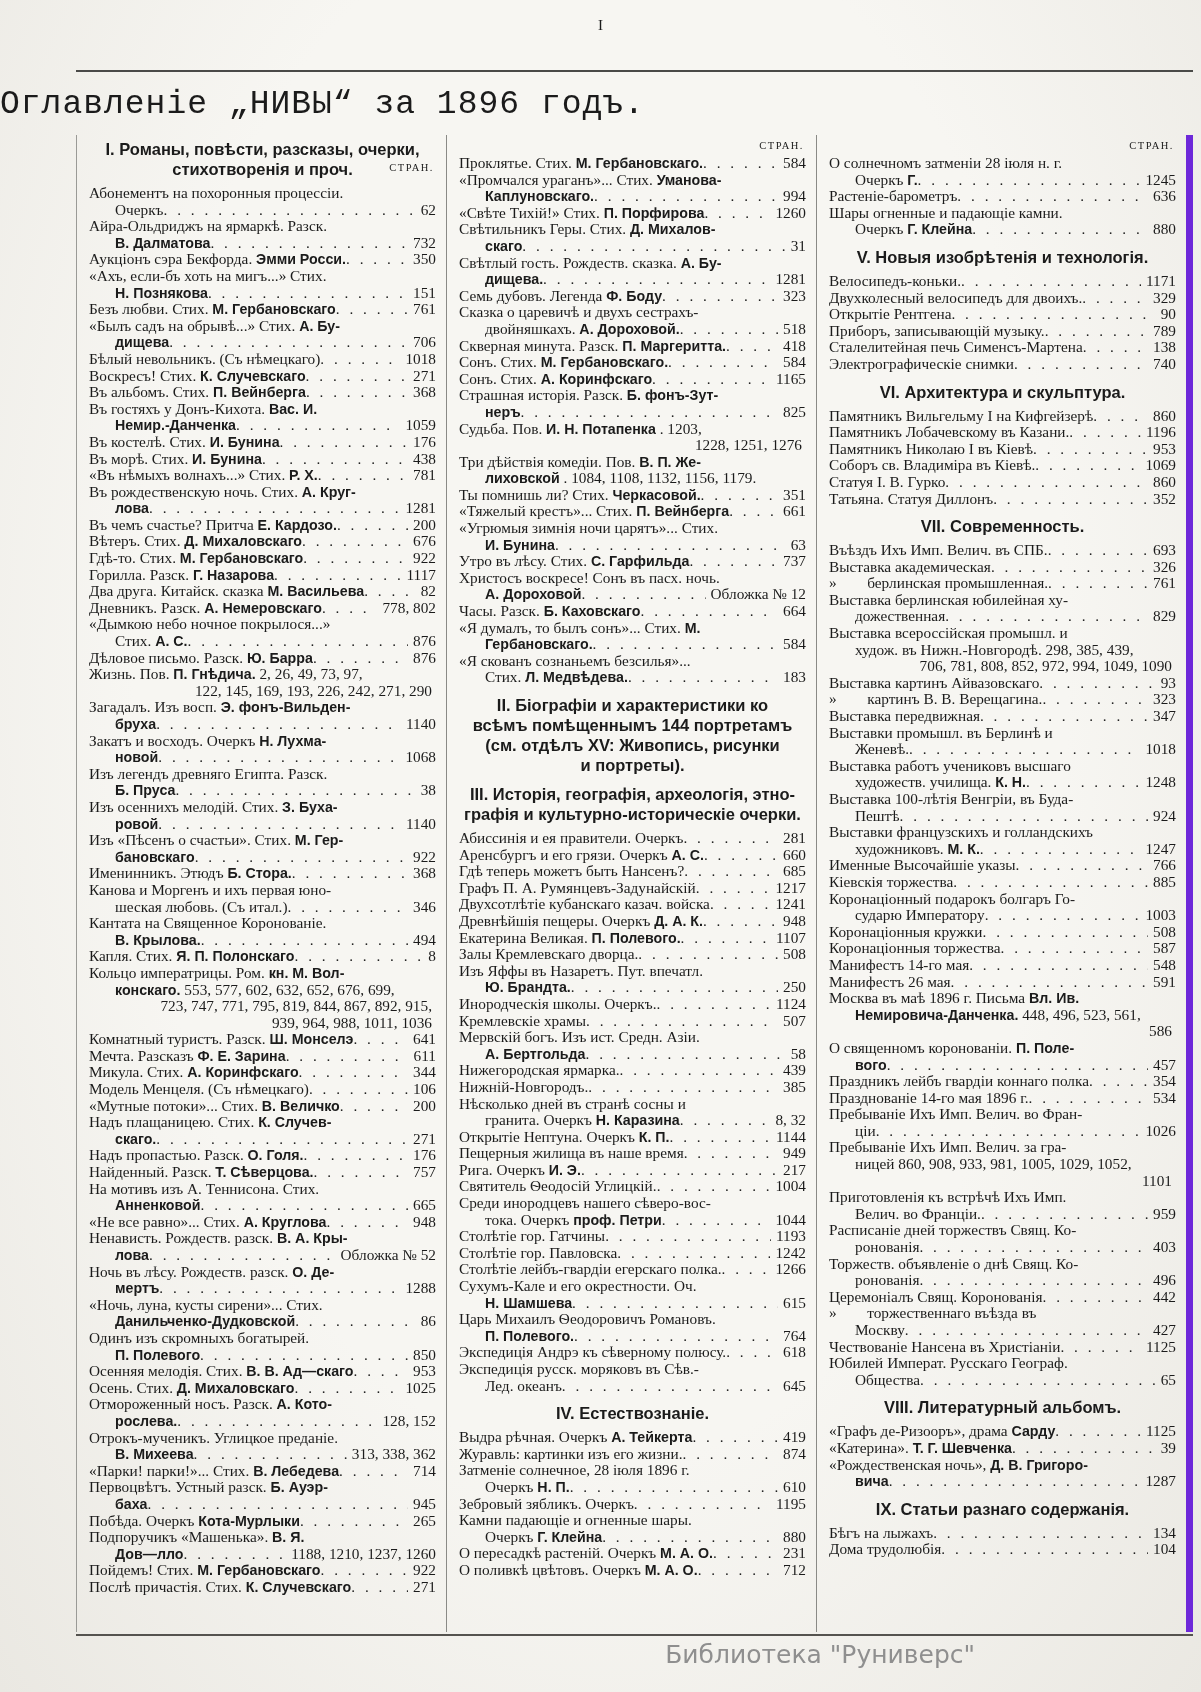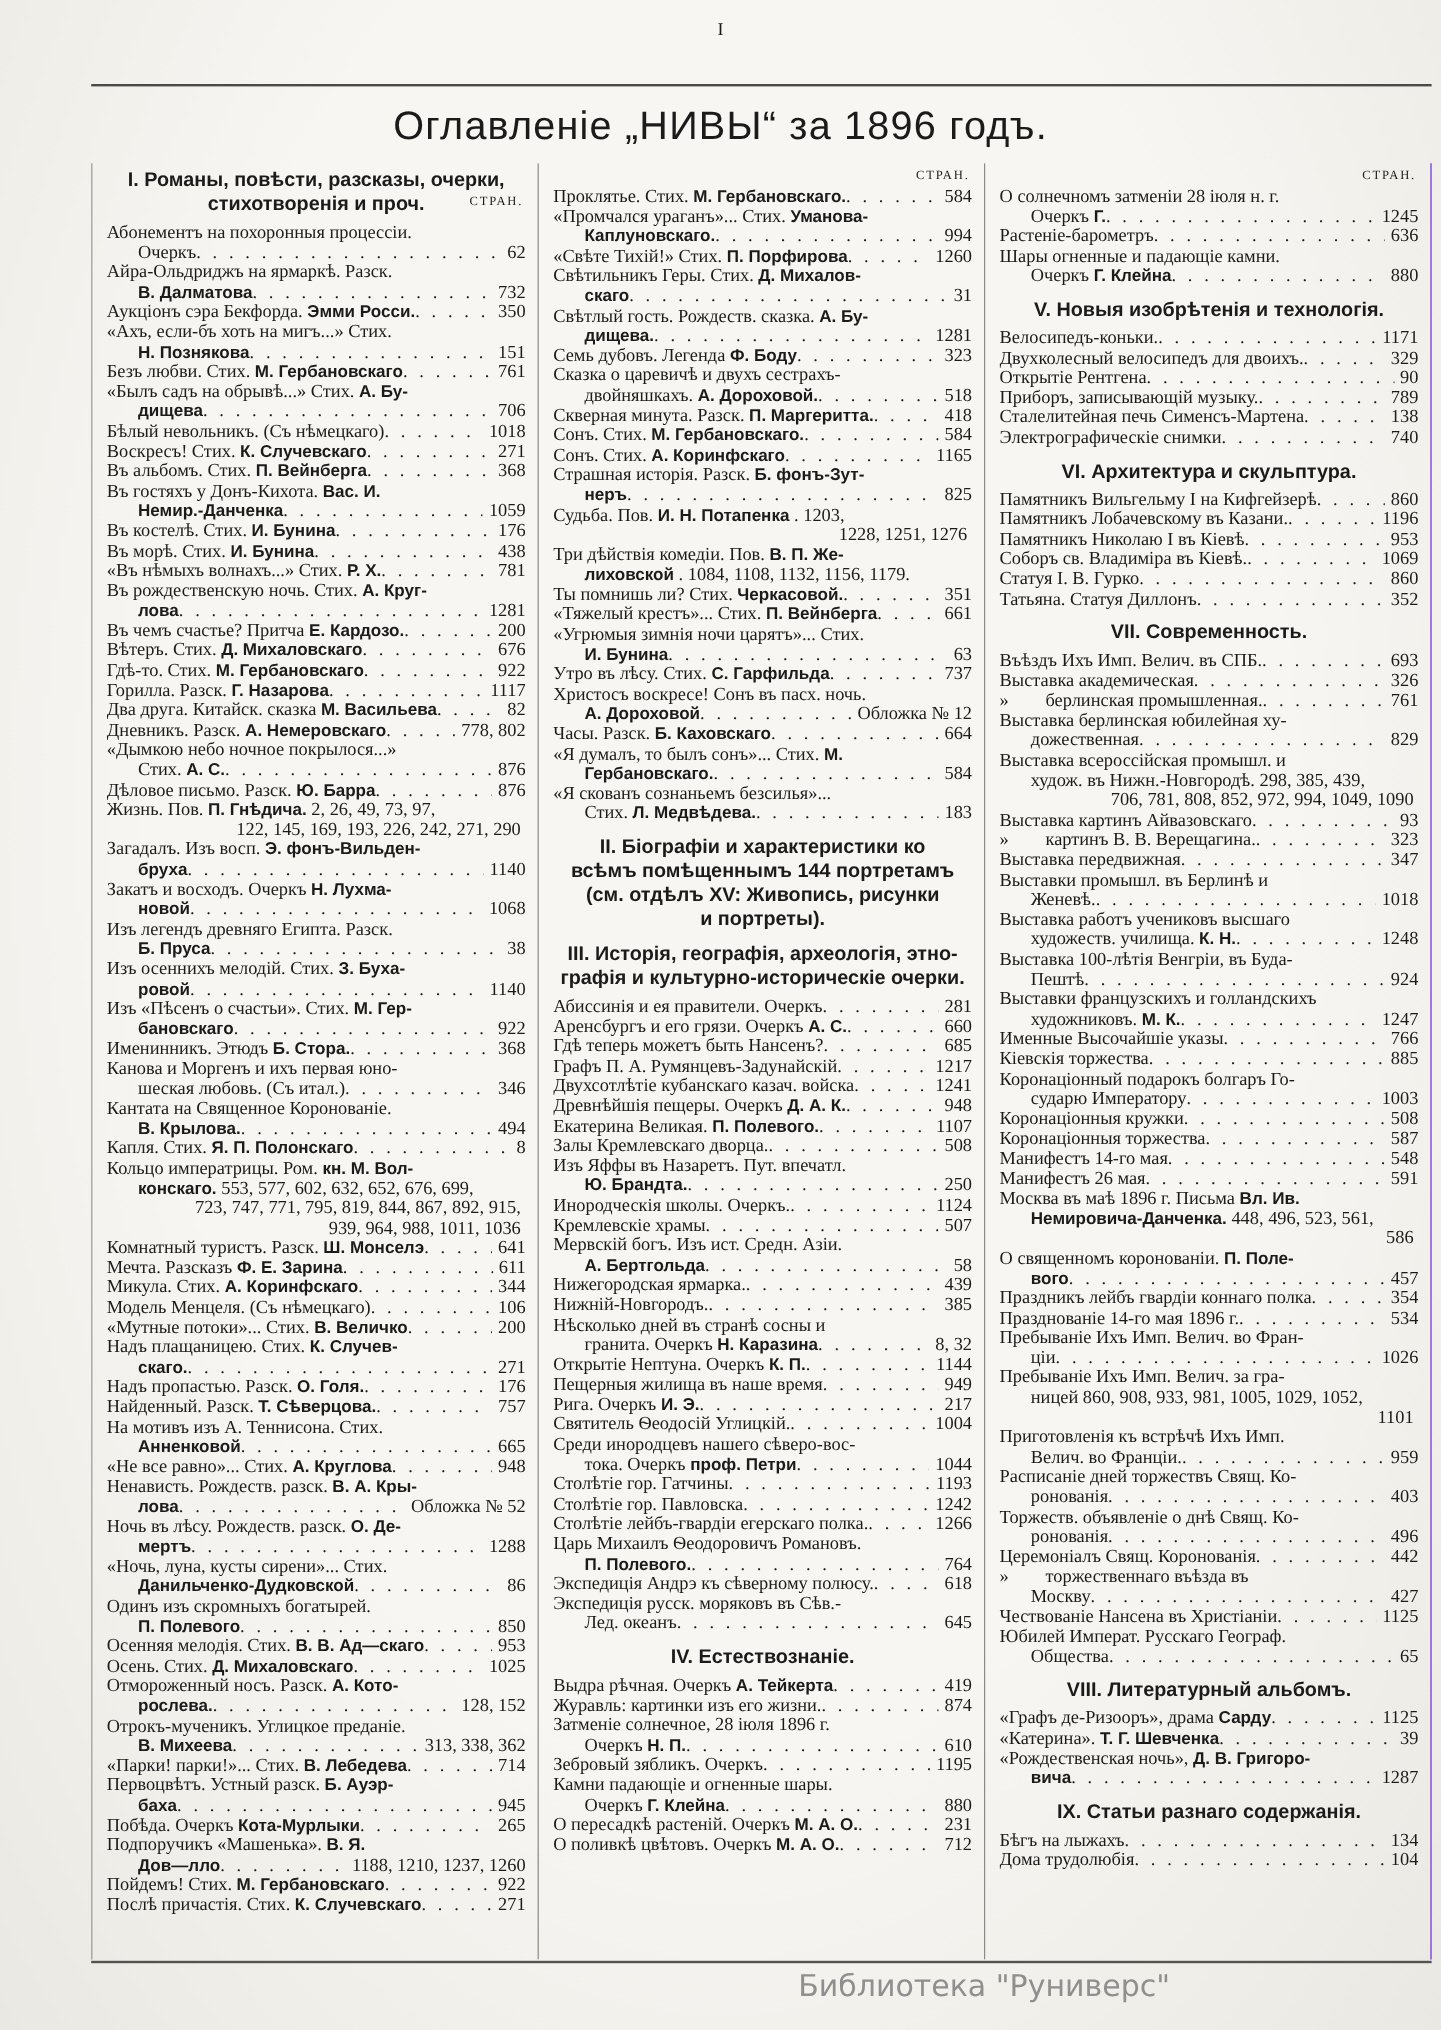--- a/index.html
+++ b/index.html
@@ -6,26 +6,26 @@
   body {
     width:1201px; height:1692px; overflow:hidden;
     background: radial-gradient(ellipse at 50% 40%, #f7f6f2 55%, #eae8e2 100%);
     color:#1b1b1b;
     font-family:"Liberation Serif","DejaVu Serif",serif;
   }
   .sheet { position:relative; width:1201px; height:1692px; }
   .folio { text-align:center; padding-top:16px; font-size:15px; line-height:18px; }
   .toprule { border-top:2px solid #4a4a48; margin:36px 8px 0 76px; }
   .title {
-    text-align:center; font-family:Liberation Sans, sans-serif;
+    font-family:Liberation Mono, monospace;
     font-size:33px; letter-spacing:1px; margin:14px 0 10px; white-space:nowrap;
   }
   .cols {
     display:flex; margin:12px 8px 0 76px; height:1497px; overflow:hidden;
-    border-left:1px solid #9a9a96; border-right:1px solid #6d28d9;
+    border-left:1px solid #9a9a96; border-right:7px solid #6d28d9;
   }
   .col { flex:1; padding:2px 10px 0 12px; overflow:hidden; }
   .col + .col { border-left:1px solid #8a8a86; }
   .stran { text-align:right; font-size:10.5px; letter-spacing:1.5px; line-height:15px; margin:1px 2px 2px 0; }
   .sec-header {
     position:relative;
     font-family:"Liberation Sans","DejaVu Sans",sans-serif; font-weight:bold;
     text-align:center; font-size:16.5px; line-height:20px; margin:9px 0 6px;
   }
   .sec-header.first { margin-top:2px; }
@@ -806,20 +806,28 @@
           </div>
         </div>
         <div class="entry">
           <div class="line lastflex">
             <span class="t">Столѣтіе лейбъ-гвардіи егерскаго полка.</span>
             <span class="dots"></span>
             <span class="pg">1266</span>
           </div>
         </div>
         <div class="entry">
+          <div class="line">Сухумъ-Кале и его окрестности. Оч.</div>
+          <div class="line cont lastflex">
+            <span class="t"><b class="au">Н. Шамшева</b></span>
+            <span class="dots"></span>
+            <span class="pg">615</span>
+          </div>
+        </div>
+        <div class="entry">
           <div class="line">Царь Михаилъ Ѳеодоровичъ Романовъ.</div>
           <div class="line cont lastflex">
             <span class="t"><b class="au">П. Полевого.</b></span>
             <span class="dots"></span>
             <span class="pg">764</span>
           </div>
         </div>
         <div class="entry">
           <div class="line lastflex">
             <span class="t">Экспедиція Андрэ къ сѣверному полюсу.</span>

